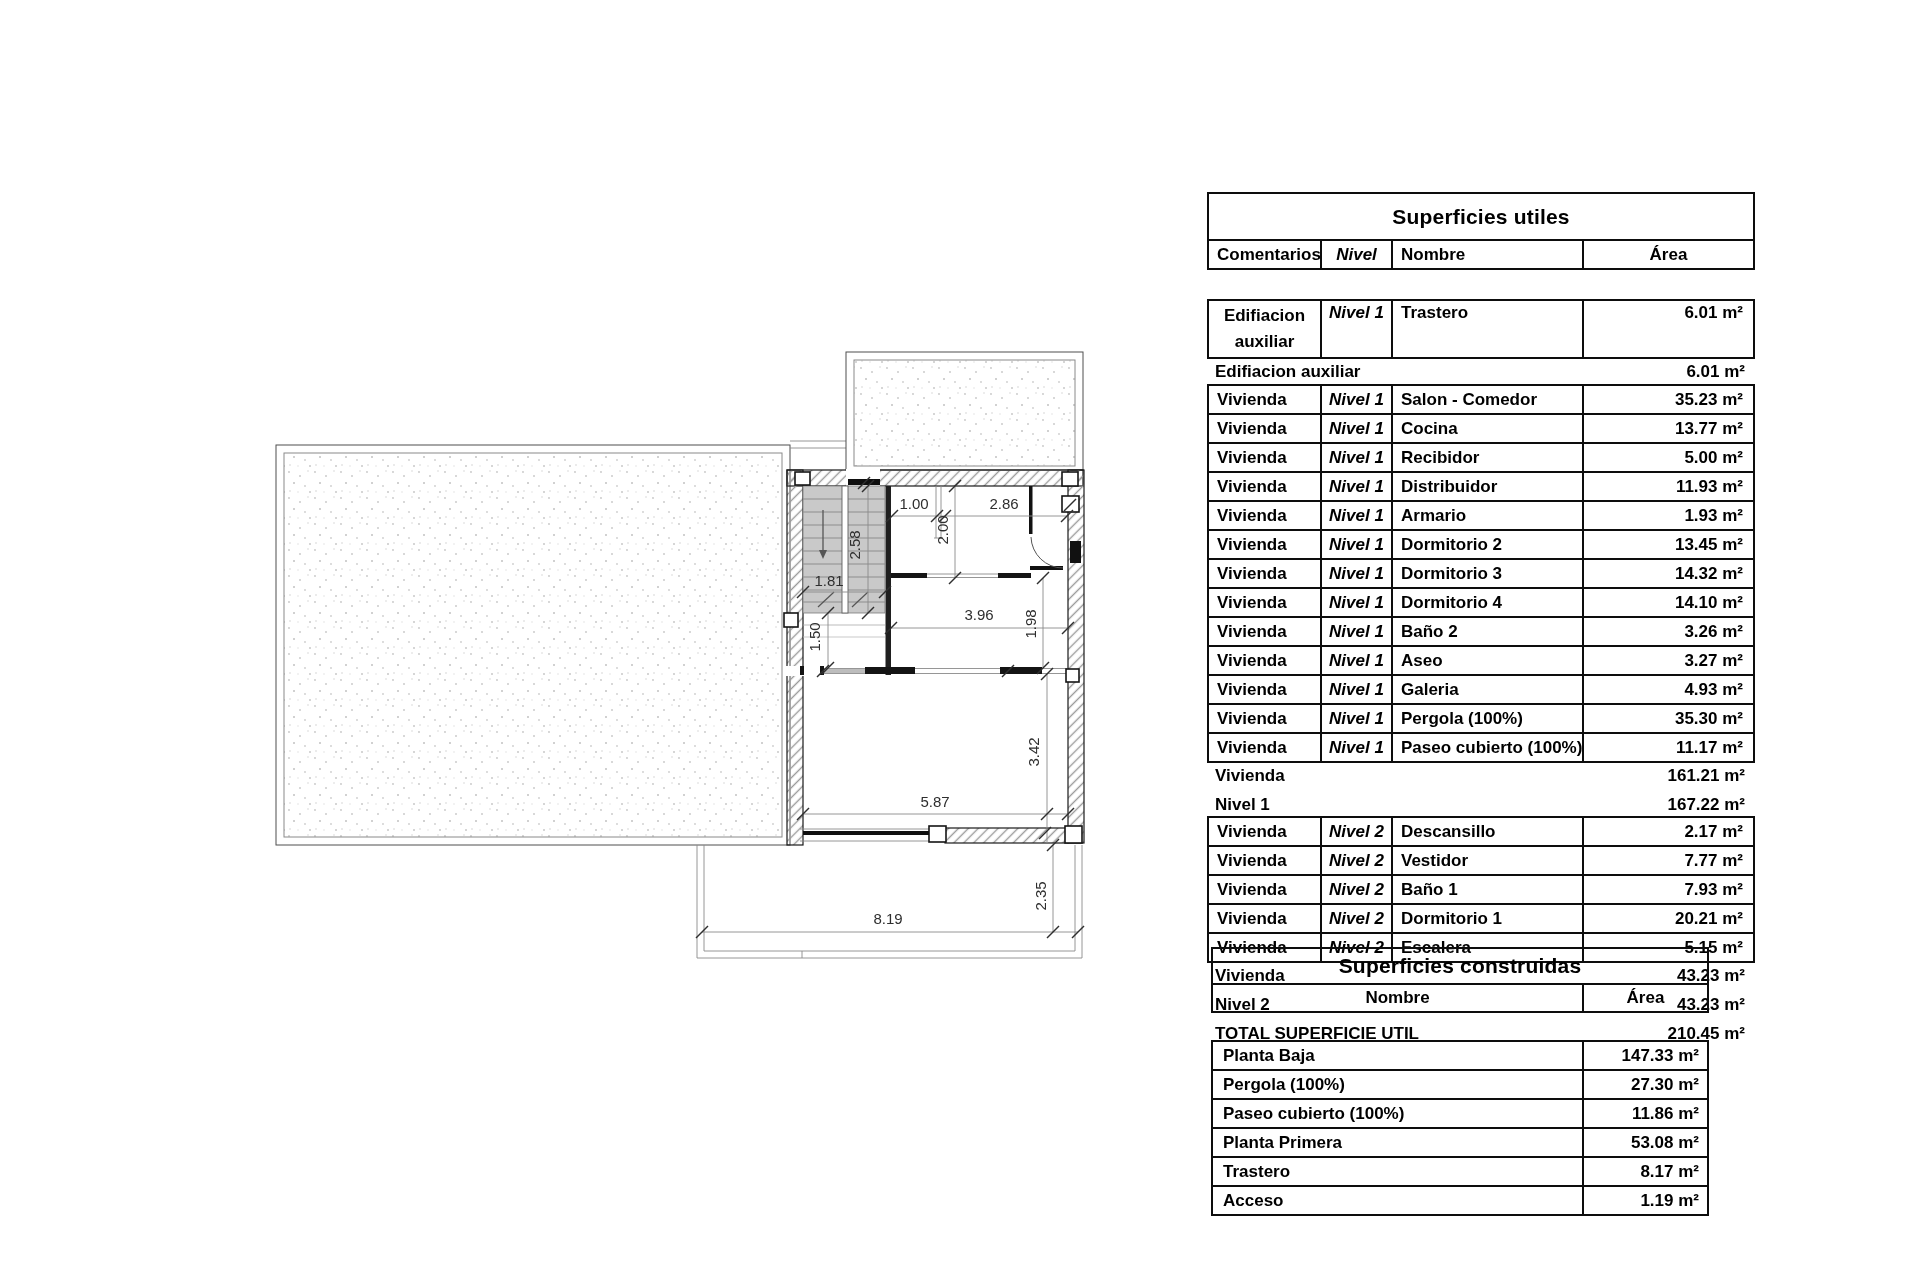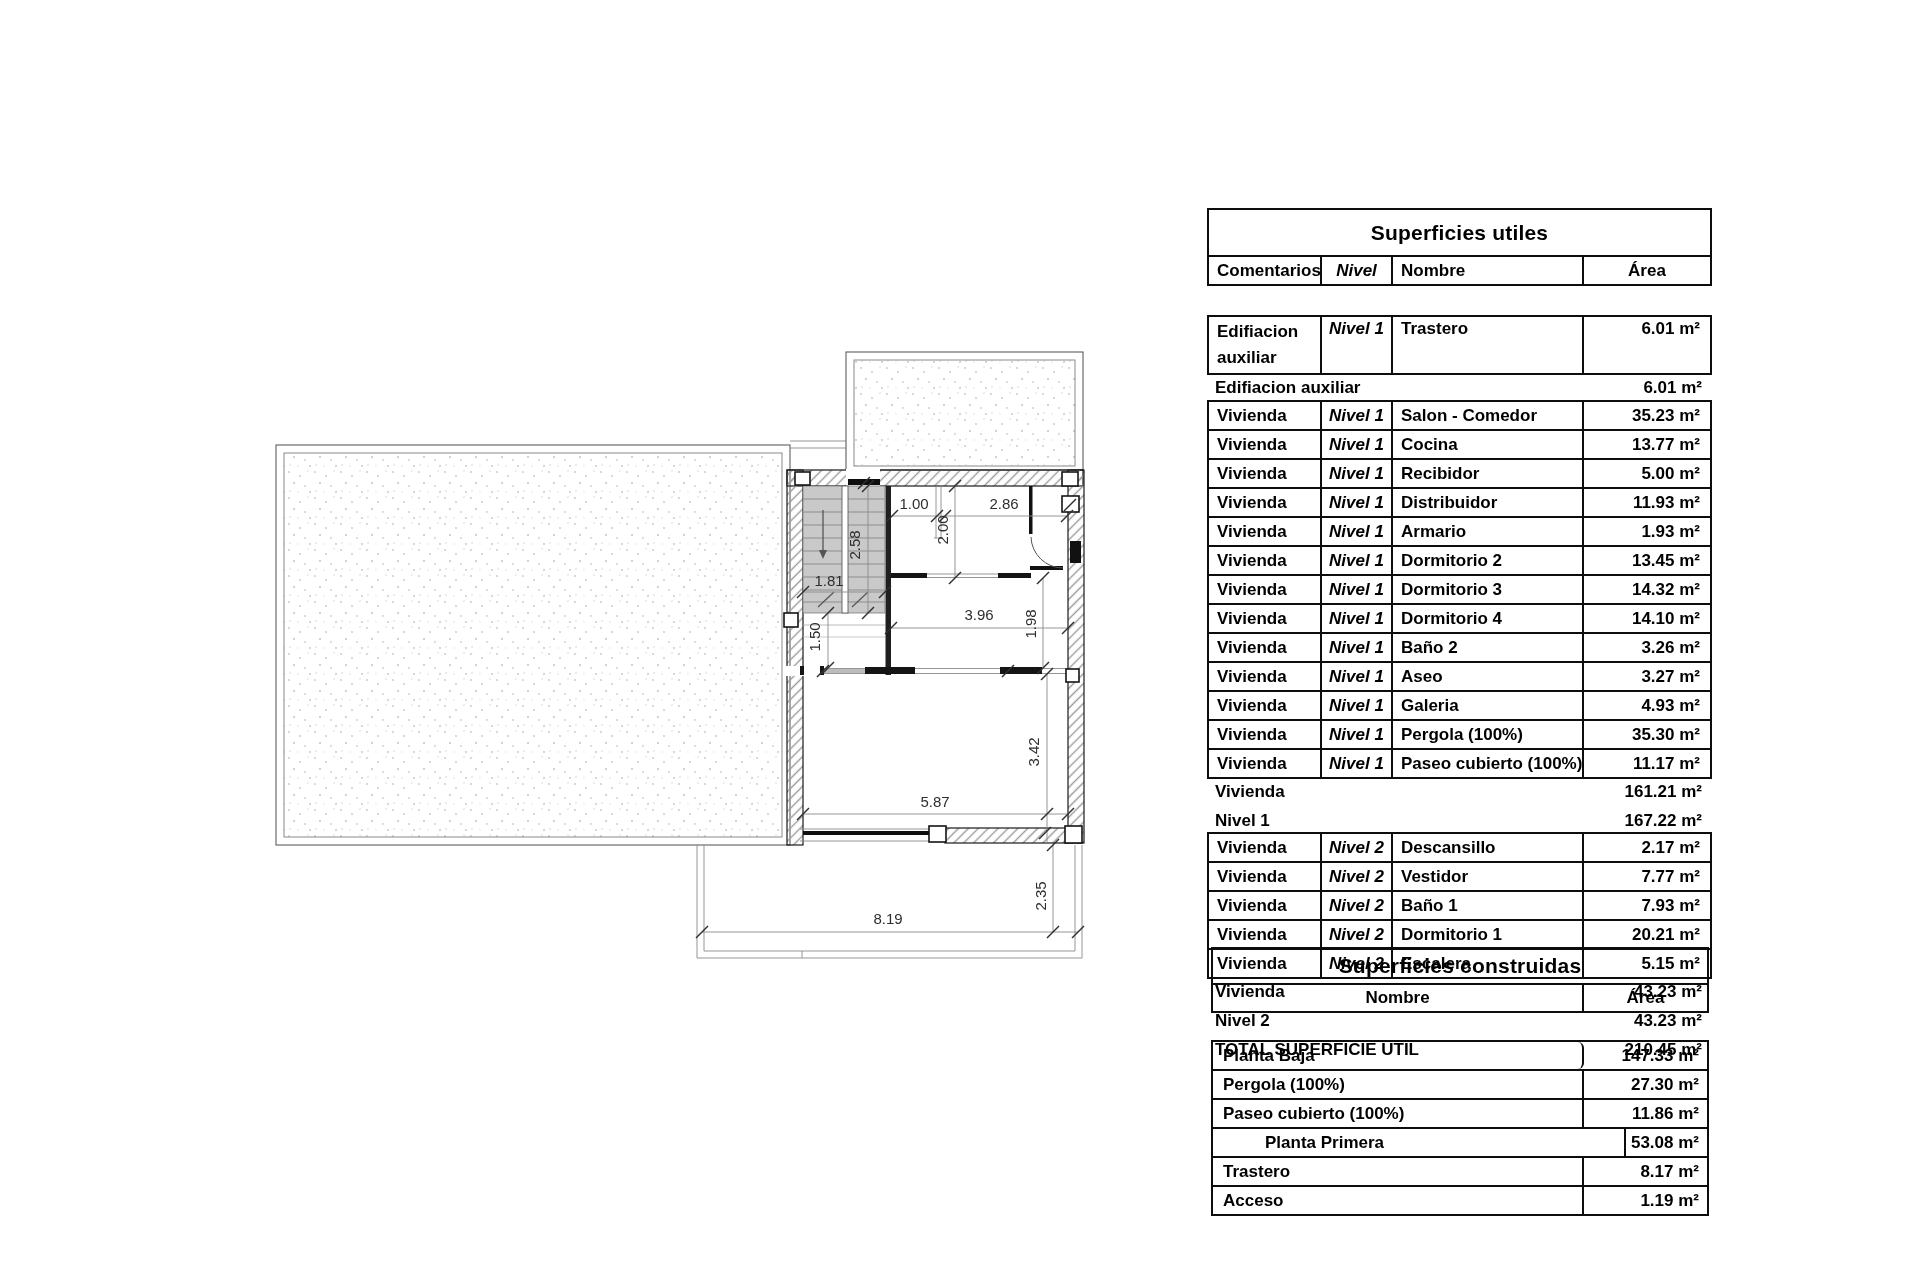--- a/index.html
+++ b/index.html
@@ -217,21 +217,21 @@
       <text class="dim" x="820" y="637" text-anchor="middle" transform="rotate(-90 820 637)">1.50</text>
       <text class="dim" x="979" y="620" text-anchor="middle">3.96</text>
       <text class="dim" x="1036" y="624" text-anchor="middle" transform="rotate(-90 1036 624)">1.98</text>
       <text class="dim" x="1039" y="752" text-anchor="middle" transform="rotate(-90 1039 752)">3.42</text>
       <text class="dim" x="935" y="807" text-anchor="middle">5.87</text>
       <text class="dim" x="1046" y="896" text-anchor="middle" transform="rotate(-90 1046 896)">2.35</text>
       <text class="dim" x="888" y="924" text-anchor="middle">8.19</text>
     </g>
   </svg>
 
-  <div class="tbl t1" style="left:1207px;top:208px;width:505px;height:870px;">
+  <div class="tbl t1" style="left:1207px;top:192px;width:548px;height:870px;text-align:center;">
     <div class="abs bx titlebox" style="top:0;height:49px;">
       <span>Superficies utiles</span>
     </div>
     <div class="abs bx hrow" style="top:47px;height:31px;">
       <div class="c c1 bdr">Comentarios</div>
       <div class="c c2 bdr">Nivel</div>
       <div class="c c3 bdr">Nombre</div>
       <div class="c hc4">Área</div>
     </div>
 
@@ -403,33 +403,33 @@
     <div class="abs bx titlebox" style="top:0;height:38px;">
       <span>Superficies construidas</span>
     </div>
     <div class="abs bx hrow" style="top:36px;height:30px;">
       <div class="c hn bdr">Nombre</div>
       <div class="c ha">Área</div>
     </div>
     <div class="grid t2-body" style="top:93px;">
 
     <div class="row2">
-        <div class="c n bdr" style="padding-left:10px;border-radius:6px;">Planta Baja</div>
+        <div class="c n bdr" style="padding-left:10px;">Planta Baja</div>
         <div class="c a">147.33 m²</div>
       </div>
         <div class="row2">
         <div class="c n bdr" style="padding-left:10px;">Pergola (100%)</div>
         <div class="c a">27.30 m²</div>
       </div>
         <div class="row2">
         <div class="c n bdr" style="padding-left:10px;">Paseo cubierto (100%)</div>
         <div class="c a">11.86 m²</div>
       </div>
         <div class="row2">
-        <div class="c n bdr" style="padding-left:10px;margin-left:42px;">Planta Primera</div>
+        <div class="c n bdr" style="padding-left:10px;">Planta Primera</div>
         <div class="c a">53.08 m²</div>
       </div>
         <div class="row2">
         <div class="c n bdr" style="padding-left:10px;">Trastero</div>
         <div class="c a">8.17 m²</div>
       </div>
         <div class="row2">
         <div class="c n bdr" style="padding-left:10px;">Acceso</div>
         <div class="c a">1.19 m²</div>
       </div>

